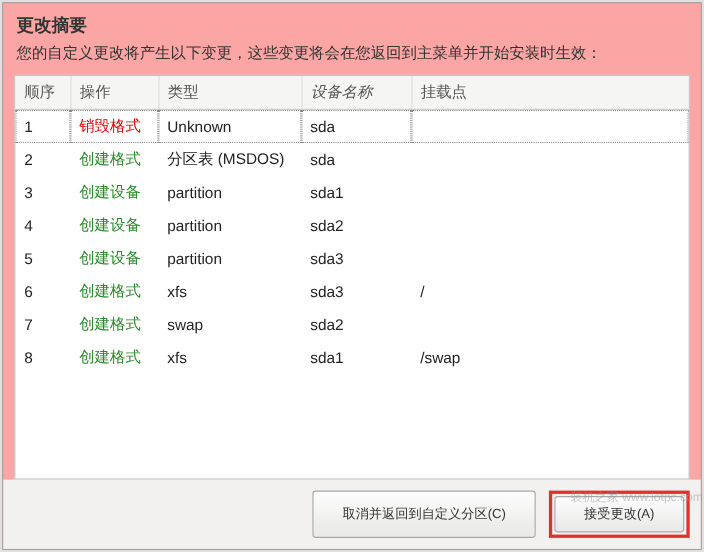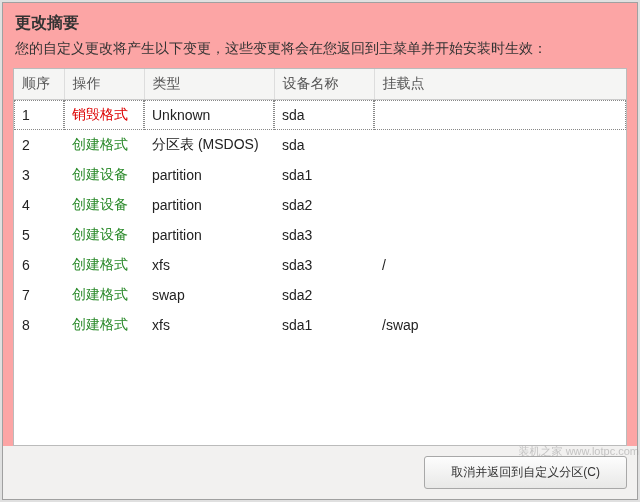--- a/index.html
+++ b/index.html
@@ -61,21 +61,21 @@
     }
     tbody tr.selected td {
       outline: 1px dotted #888;
       outline-offset: -1px;
     }
     .op-destroy { color: #d00; }
     .op-create { color: #2a8a2a; }
     .col-order { width: 50px; }
     .col-op { width: 80px; }
     .col-type { width: 130px; }
-    .col-dev { width: 100px; }
+    .col-dev { width: 100px; font-style: italic; }
     .col-mount { width: auto; }
     .button-row {
       display: flex;
       justify-content: flex-end;
       gap: 8px;
       padding: 10px 10px 10px 10px;
       background: #f2f1f0;
     }
     button {
       padding: 7px 26px;
@@ -176,16 +176,19 @@
             <td>xfs</td>
             <td>sda1</td>
             <td>/swap</td>
           </tr>
         </tbody>
     </table>
   </div>
 
   <div class="button-row">
     <button>取消并返回到自定义分区(C)</button>
+    <span class="accept-wrap">
+      <button>接受更改(A)</button>
+    </span>
   </div>
 </div>
 
 <div class="watermark">装机之家 www.lotpc.com</div>
 
 </body></html>

